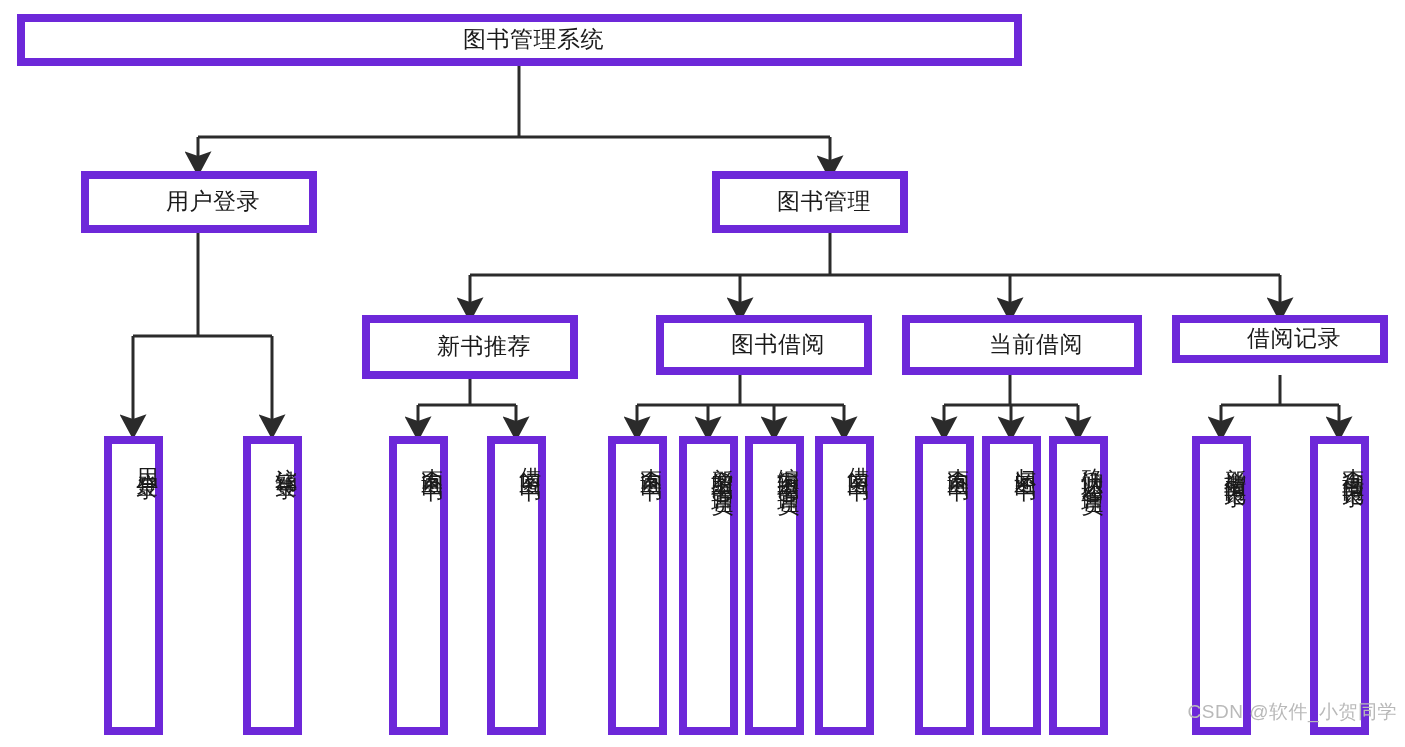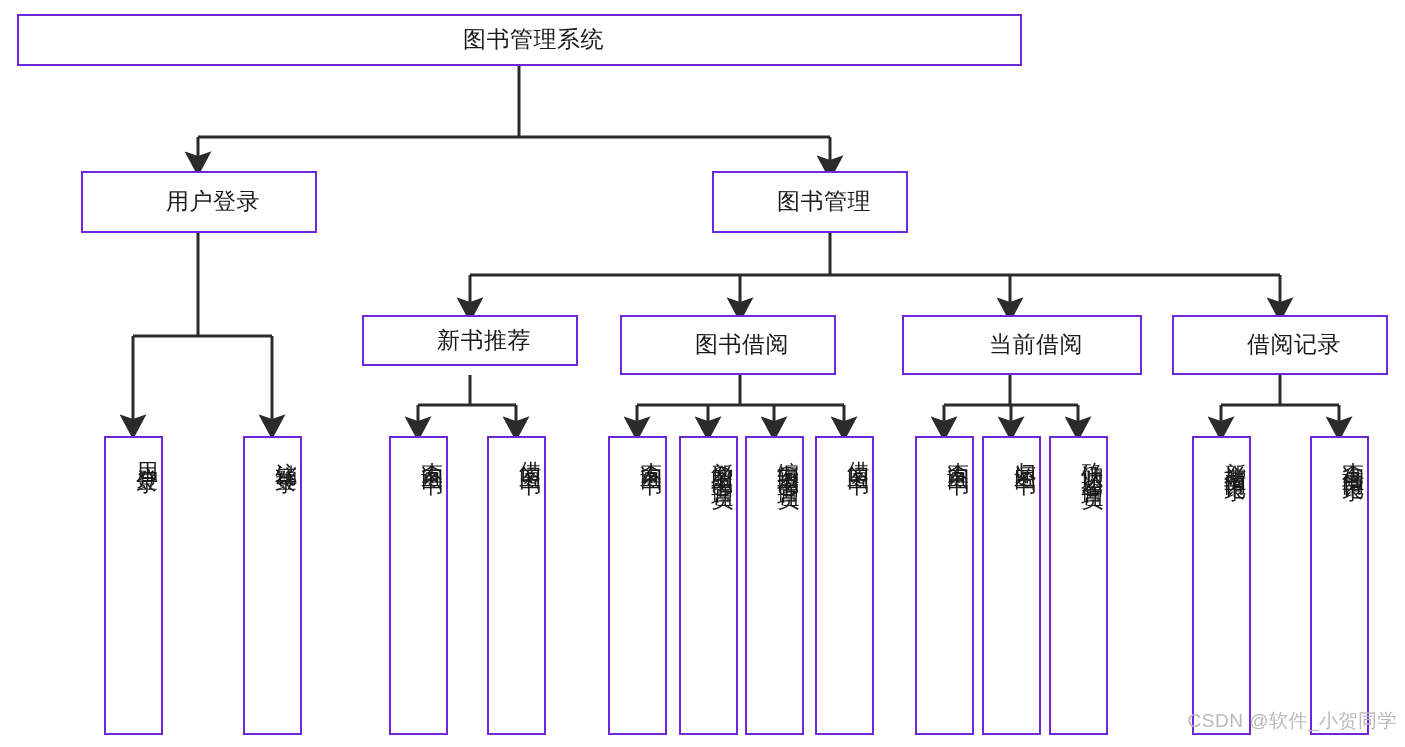--- a/index.html
+++ b/index.html
@@ -19,21 +19,21 @@
     position: absolute;
     left: 0;
     top: 0;
     width: 1405px;
     height: 747px;
     pointer-events: none;
   }
   .node {
     position: absolute;
     box-sizing: border-box;
-    border: 2px solid #6d28d9;
+    border: 8px solid #6d28d9;
     background: #ffffff;
     display: flex;
     align-items: center;
     justify-content: center;
     color: #1a1a1a;
     padding-left: 28px;
   }
   .node .lbl {
     display: block;
     text-align: center;
@@ -57,21 +57,21 @@
     text-orientation: upright;
     font-size: 22px;
     line-height: 1.16;
     letter-spacing: 4px;
     white-space: nowrap;
     -webkit-text-orientation: upright;
   }
   .watermark {
     position: absolute;
     right: 8px;
-    bottom: 13px;
+    bottom: 22px;
     font-size: 19px;
     color: #b9b9b9;
     white-space: nowrap;
     letter-spacing: 0.5px;
     margin-top: 31px;
   }
 </style>
 </head>
 <body>
 
@@ -131,30 +131,30 @@
     <span class="lbl">图书管理系统</span>
   </div>
 
   <div class="node h" style="left:81px; top:171px; width:236px; height:62px;">
     <span class="lbl">用户登录</span>
   </div>
   <div class="node h" style="left:712px; top:171px; width:196px; height:62px;">
     <span class="lbl">图书管理</span>
   </div>
 
-  <div class="node h" style="left:362px; top:315px; width:216px; height:51px;">
+  <div class="node h" style="left:362px; top:315px; width:216px; height:64px;">
     <span class="lbl">新书推荐</span>
   </div>
-  <div class="node h" style="left:620px; top:315px; width:216px; height:60px;">
+  <div class="node h" style="left:656px; top:315px; width:216px; height:60px;">
     <span class="lbl">图书借阅</span>
   </div>
   <div class="node h" style="left:902px; top:315px; width:240px; height:60px;">
     <span class="lbl">当前借阅</span>
   </div>
-  <div class="node h" style="left:1172px; top:315px; width:216px; height:60px;">
+  <div class="node h" style="left:1172px; top:315px; width:216px; height:48px;">
     <span class="lbl">借阅记录</span>
   </div>
 
   <div class="node v" style="left:104px; top:436px; width:59px; height:299px;">
     <span class="lbl">用户登录</span>
   </div>
   <div class="node v" style="left:243px; top:436px; width:59px; height:299px;">
     <span class="lbl">注销登录</span>
   </div>
 

